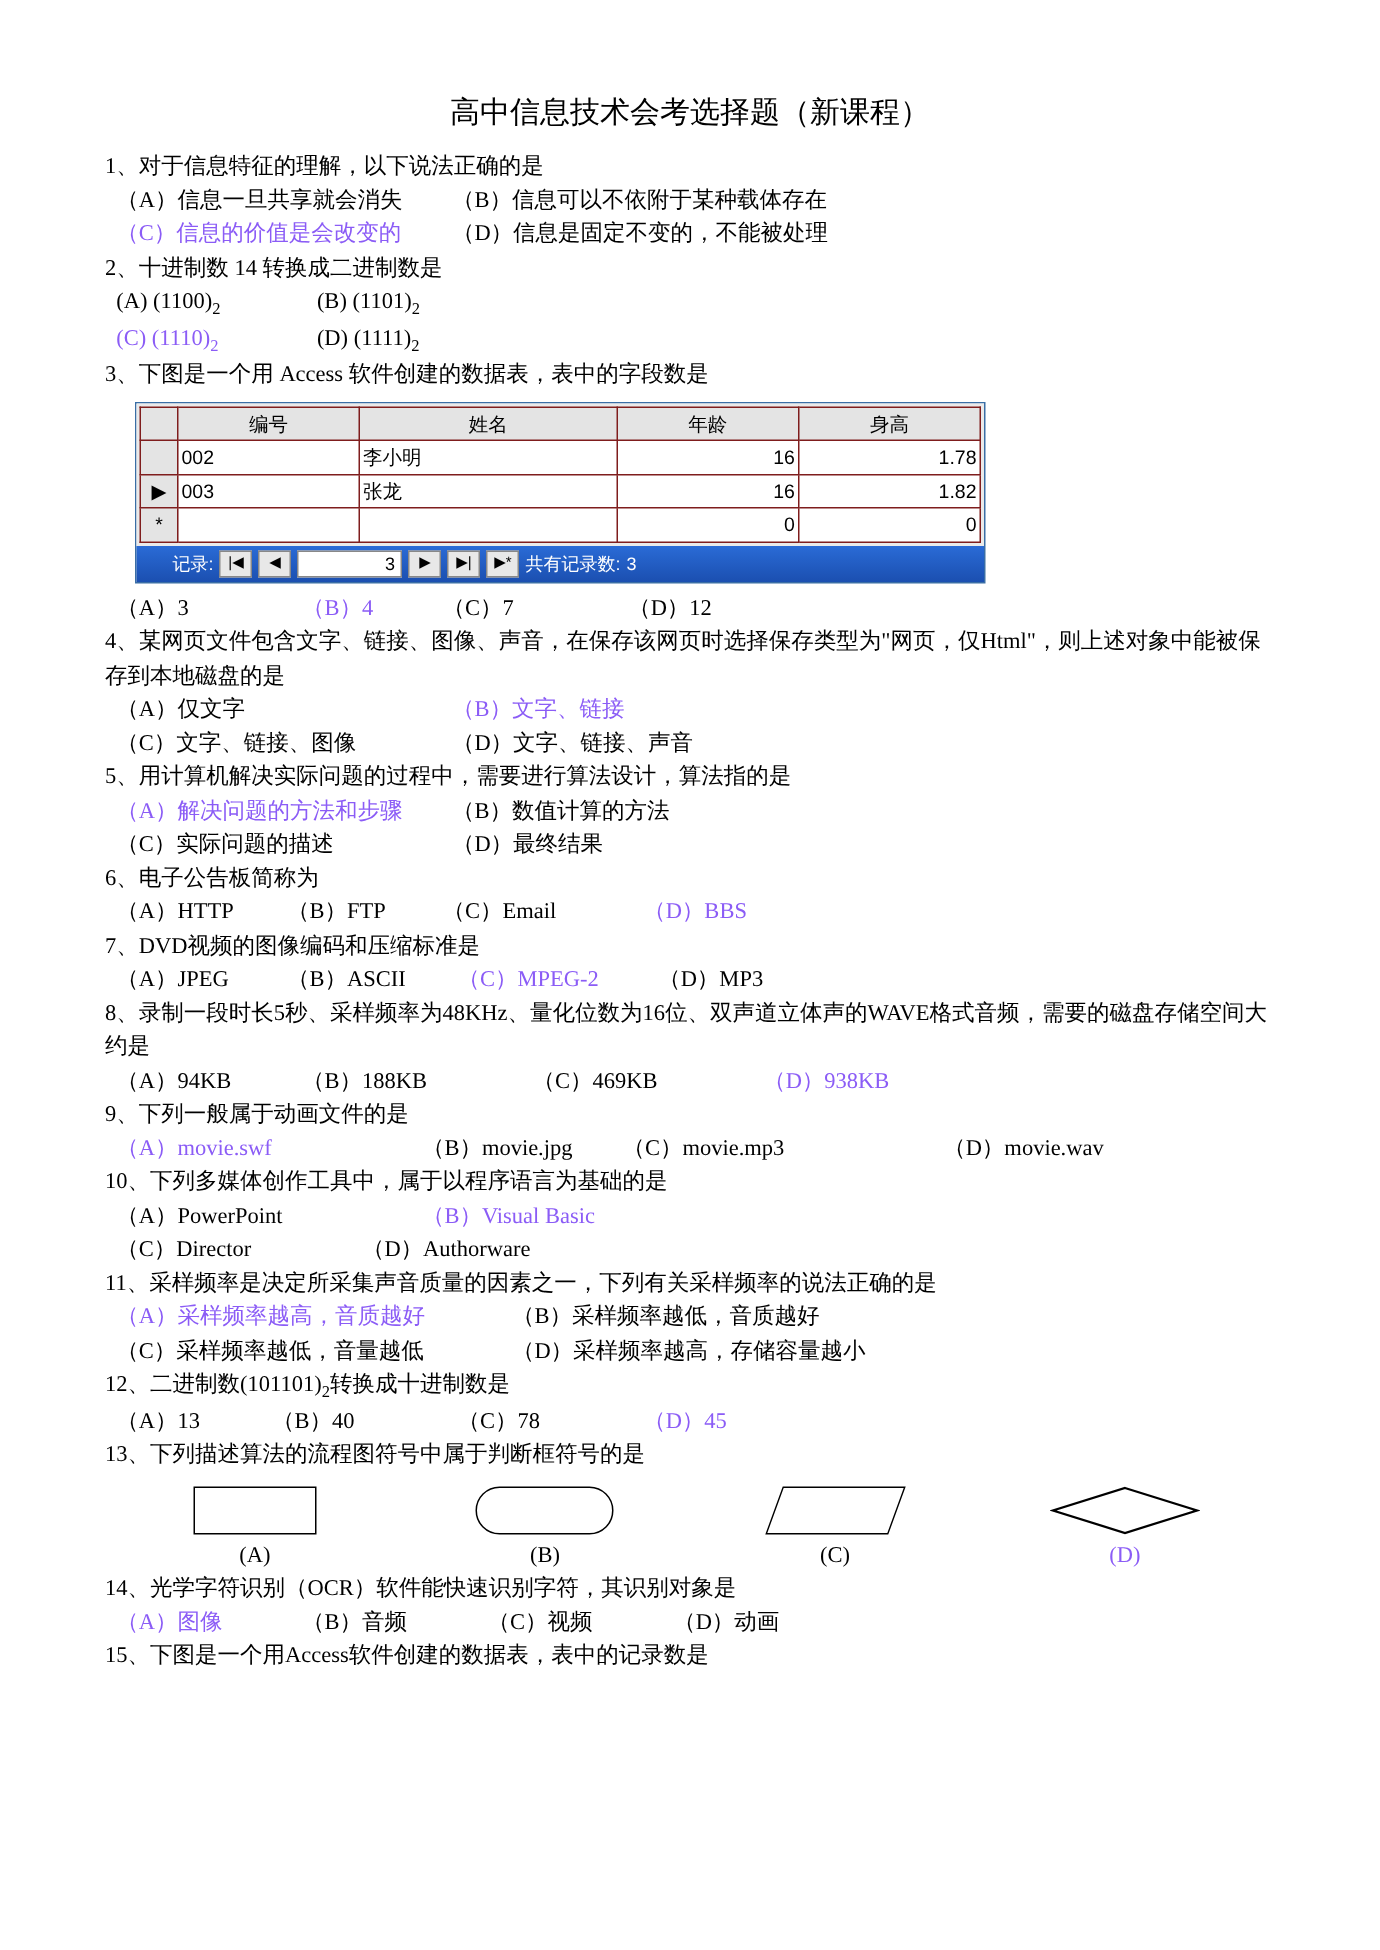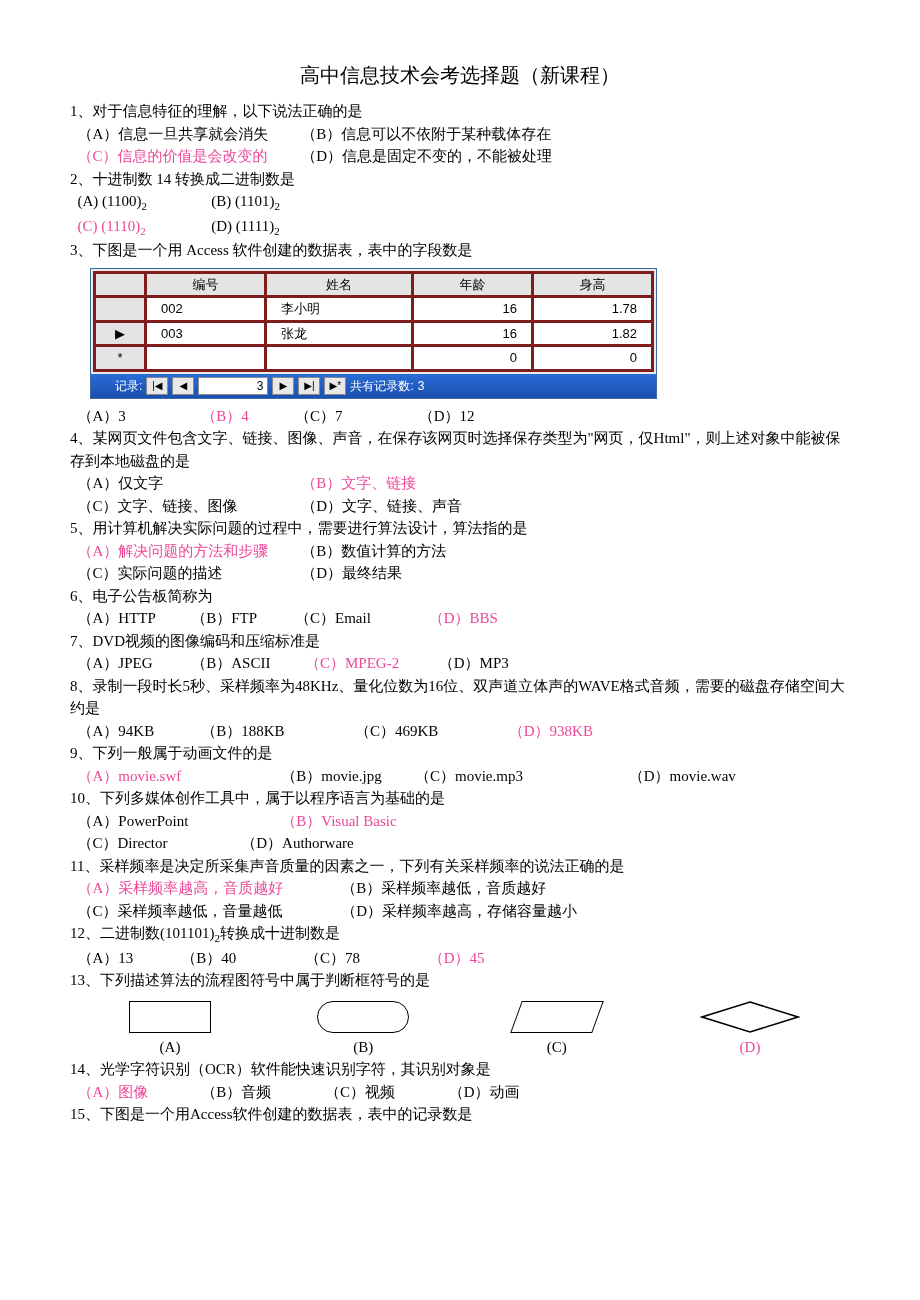--- a/index.html
+++ b/index.html
@@ -15,21 +15,21 @@
   h1 {
     text-align: center;
     font-size: 20px;
     font-weight: normal;
     font-family: "SimSun", "宋体", serif;
     margin: 0 0 10px 0;
   }
   .q { margin: 0; }
   .opts { margin: 0; padding-left: 0.5em; }
   .opt { display: inline-block; }
-  .red { color: #ec4899; }
+  .red { color: #8b5cf6; }
   .sub { font-size: 11px; vertical-align: sub; }
   
   .access-window {
     width: 565px;
     margin: 6px 0 6px 20px;
     border: 1px solid #3a6ea5;
     font-family: "SimSun", "宋体", sans-serif;
     font-size: 13px;
   }
   .titlebar {
@@ -64,22 +64,22 @@
   }
   .wbtn.close { background: #e26d5b; color: #fff; }
   .access-body { background: #eaeaea; padding: 2px; }
   table.dbtable {
     border-collapse: collapse;
     width: 100%;
     background: #fff;
     font-size: 13px;
   }
   table.dbtable th, table.dbtable td {
-    border: 3px solid #7f1d1d;
-    padding: 1px 14px;
+    border: 1px solid #7f1d1d;
+    padding: 1px 2px;
     height: 18px;
   }
   table.dbtable th {
     background: #e4e4e4;
     font-weight: normal;
     text-align: center;
   }
   table.dbtable td.num { text-align: right; }
   table.dbtable td.sel { background: #e4e4e4; width: 20px; text-align: center; }
   .navbar {

